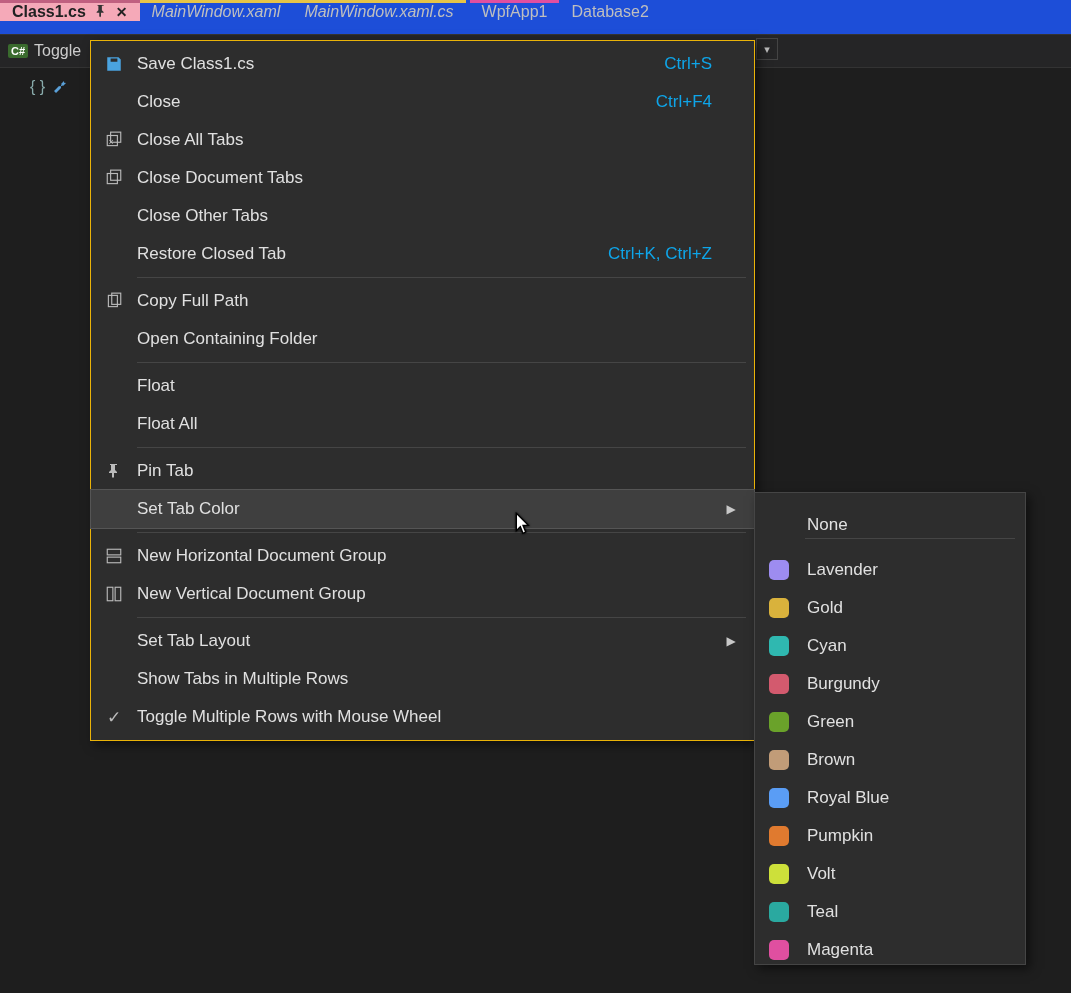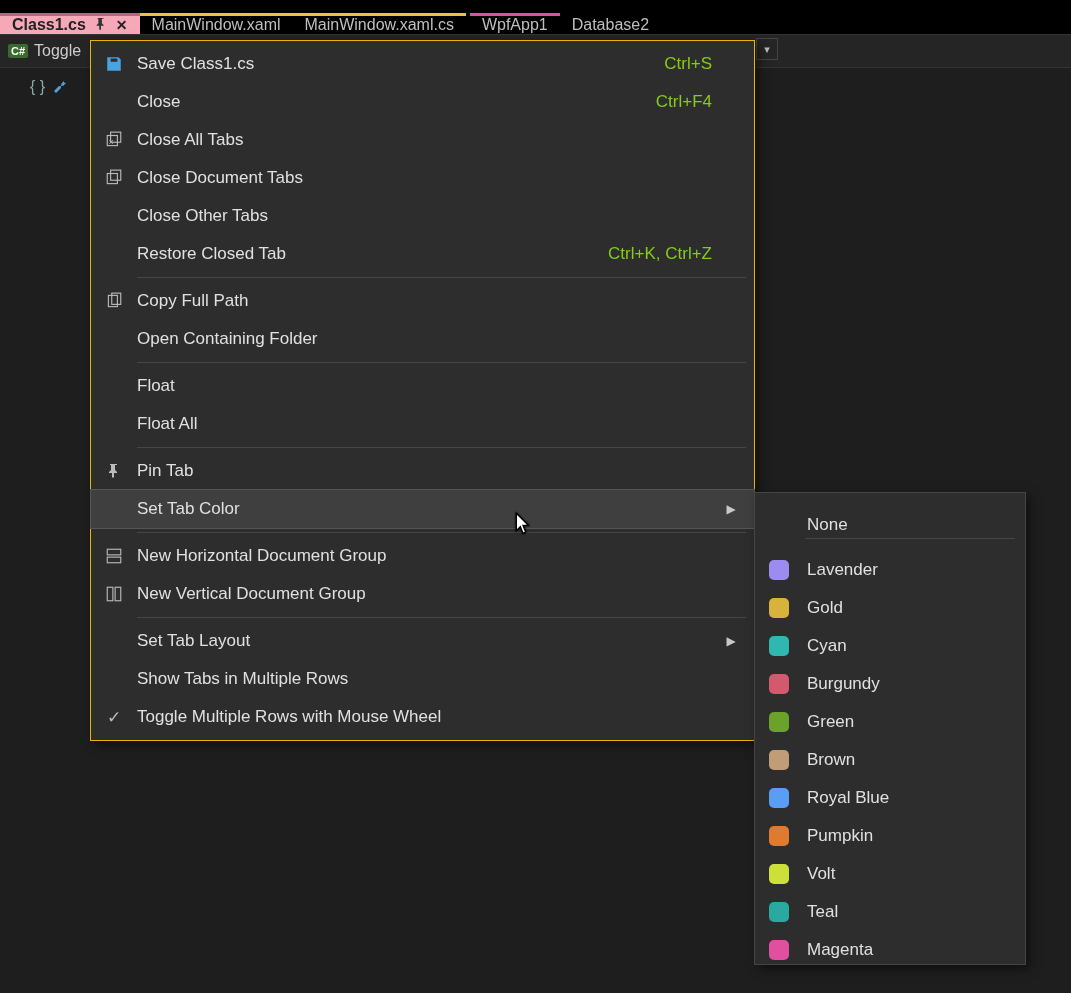--- a/index.html
+++ b/index.html
@@ -11,40 +11,40 @@
     width: 1071px;
     height: 993px;
     overflow: hidden;
     position: relative;
   }
 
   
   .tabs {
     display: flex;
     height: 34px;
-    background: #000000;
-    align-items: flex-end;
+    background: #1d4ed8;
+    align-items: flex-start;
   }
   .tab {
     display: flex;
     align-items: center;
     padding: 0 12px;
     border-top: 3px solid transparent;
     color: #ccc;
     position: relative;
     gap: 8px;
     white-space: nowrap;
   }
   .tab.active {
     background: #f5a9b8;
     color: #222;
     font-weight: 600;
     border-top-color: #c06080;
   }
-  .tab.yellow { border-top-color: #e6c447; }
+  .tab.yellow { border-top-color: #e6c447; font-style: italic; }
   .tab.magenta { border-top-color: #e04fa0; }
   .tab-close, .tab-pin {
     font-size: 14px;
     color: #333;
     cursor: pointer;
   }
   .tab.active .tab-close { color:#222; }
   .tab.inactive { color:#bfbfbf; }
 
   
@@ -107,21 +107,21 @@
     background:#3f3f3f;
     outline:1px solid #555;
   }
   .menu-icon {
     width:46px;
     display:flex;
     justify-content:center;
     color:#bbb;
   }
   .menu-label { flex:1; }
-  .menu-shortcut { color:#84cc16; padding-right:10px; }
+  .menu-shortcut { color:#0ea5e9; padding-right:10px; }
   .menu-arrow {
     width:18px;
     text-align:center;
     color:#c8c8c8;
     font-size:12px;
   }
   .menu-sep {
     height:1px;
     background:#454545;
     margin:4px 8px 4px 46px;

